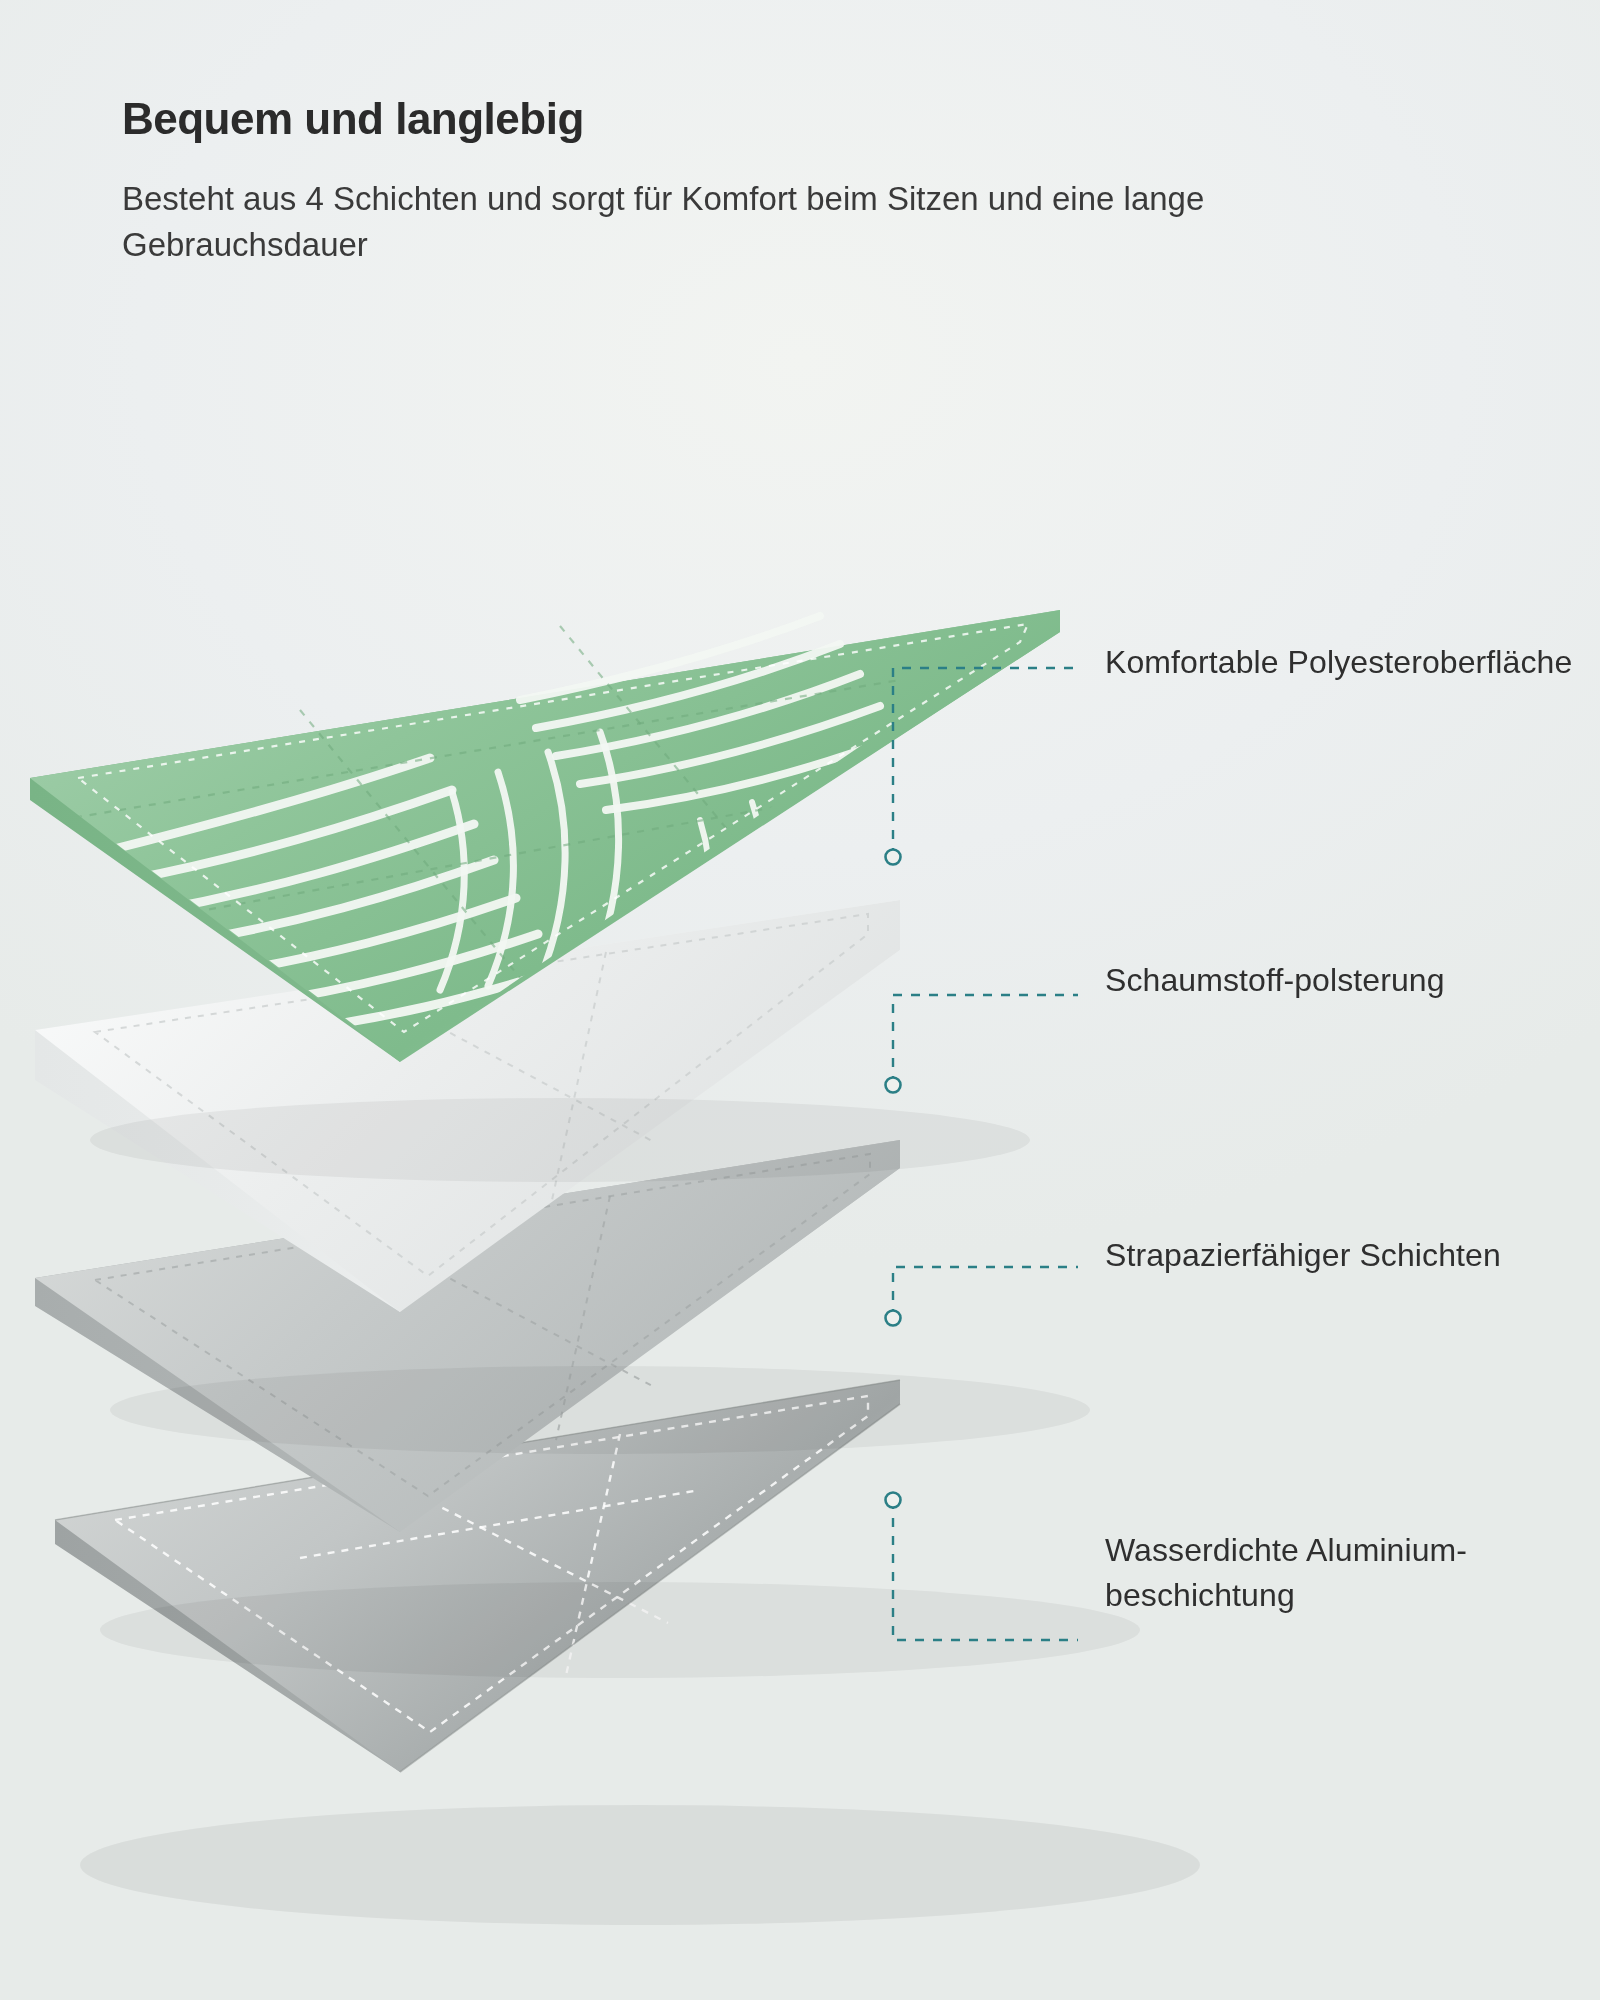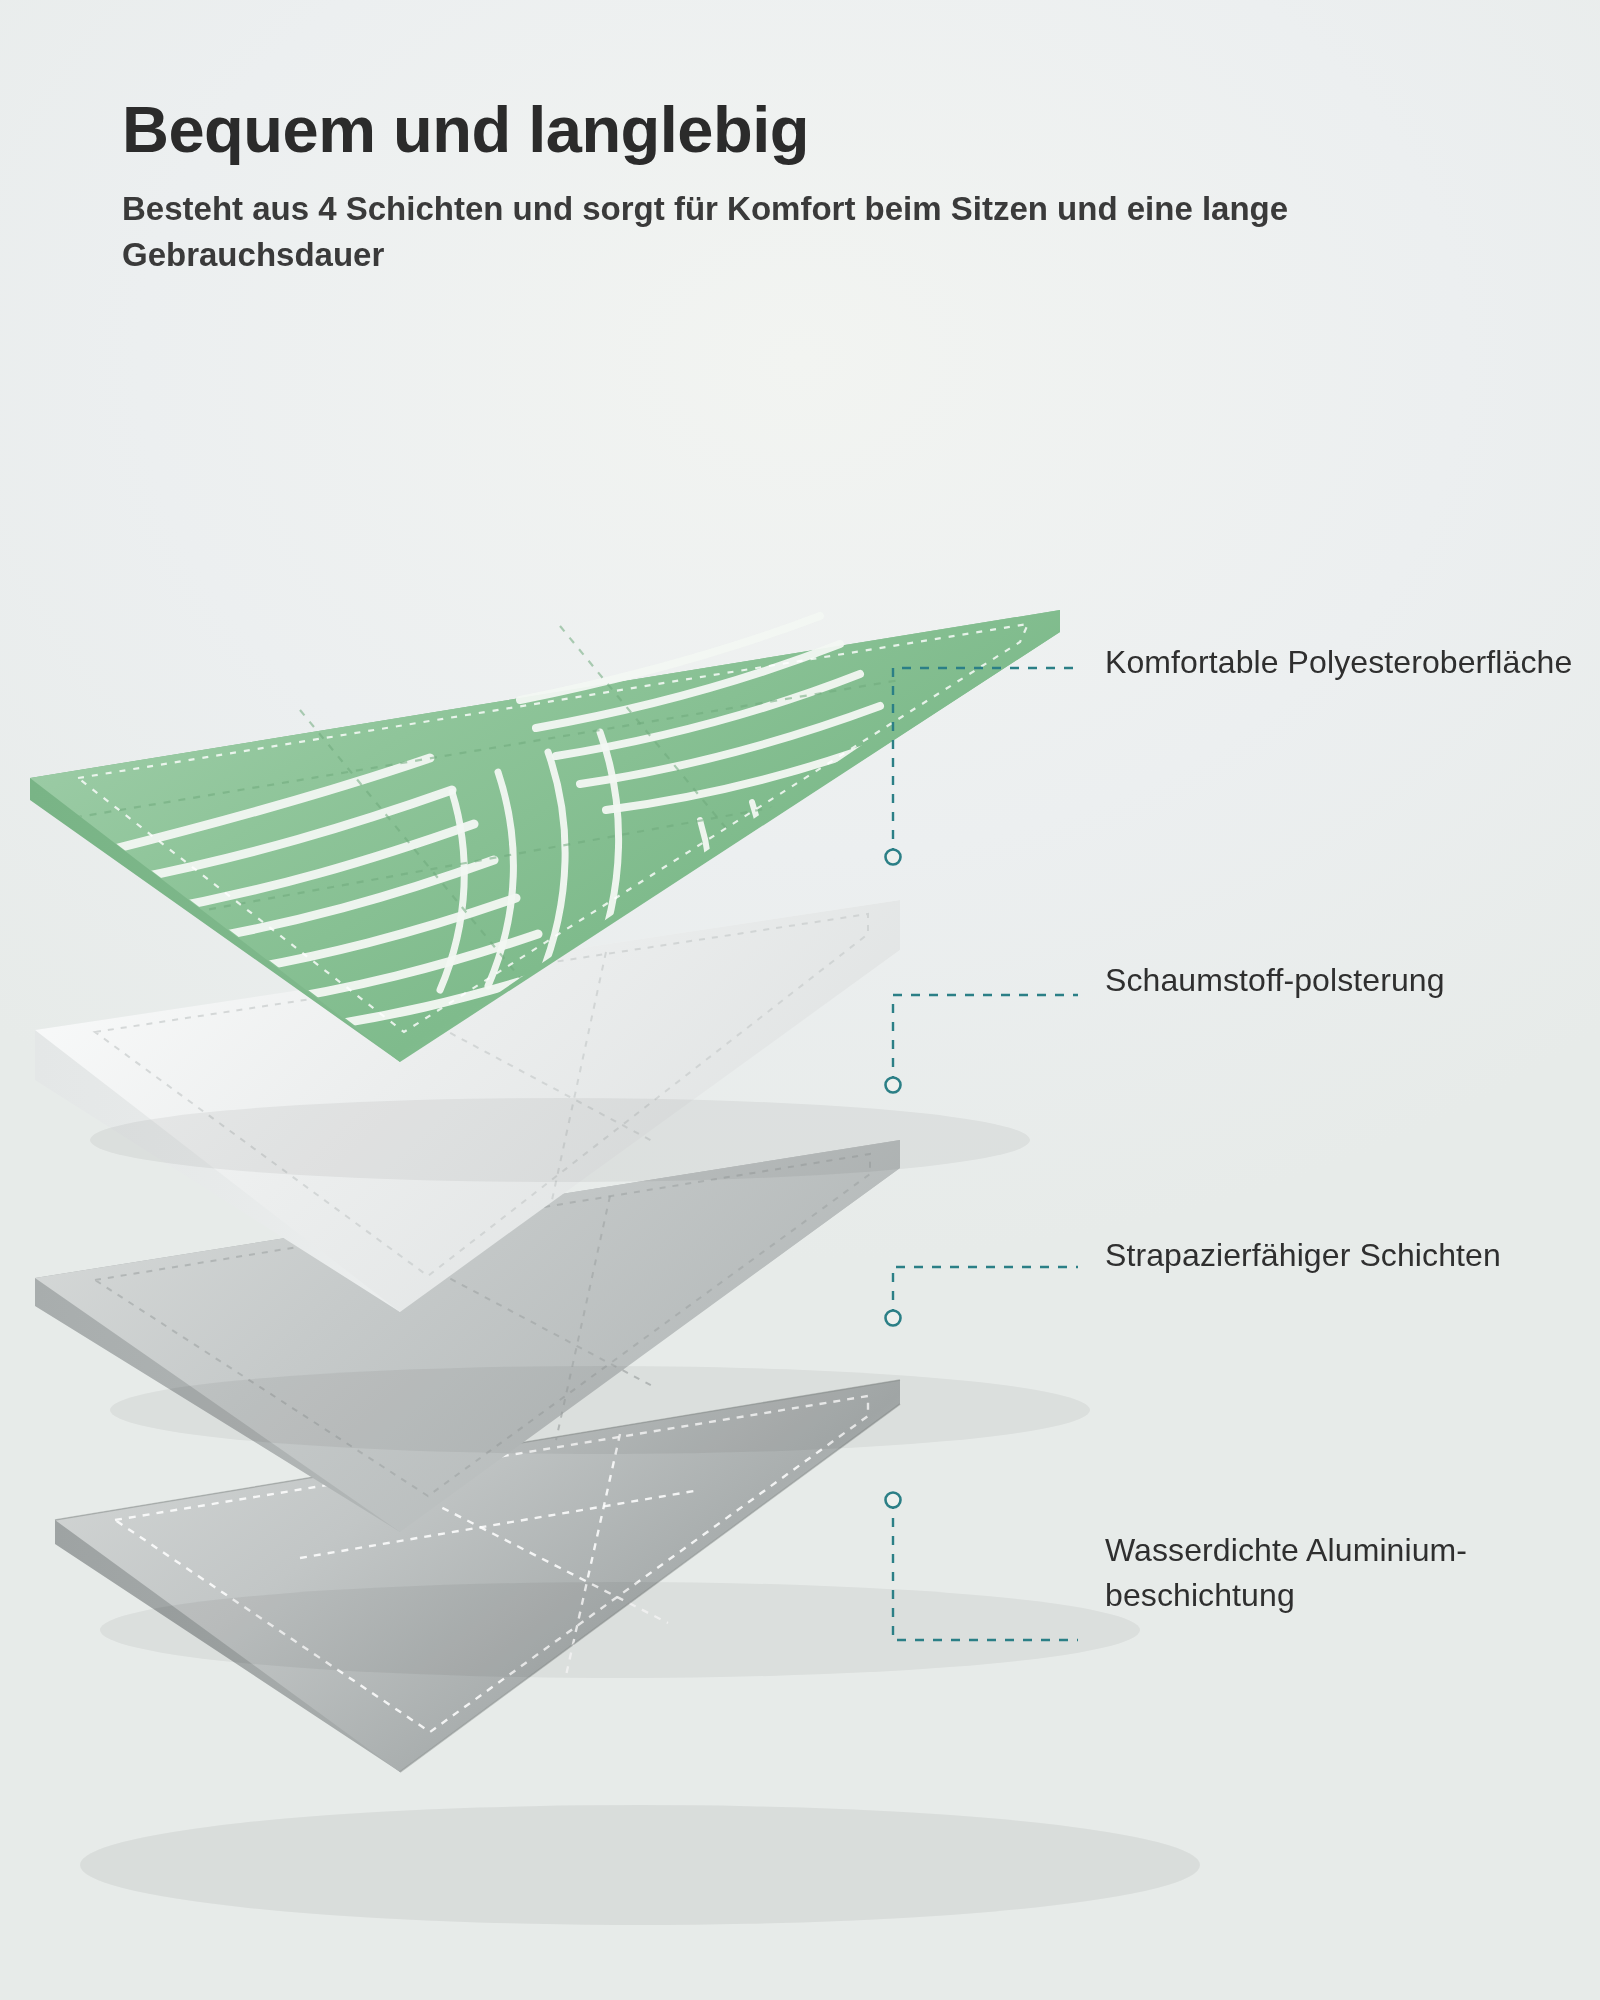--- a/index.html
+++ b/index.html
@@ -22,33 +22,33 @@
   }
 
   
   .header {
     position: absolute;
     left: 122px;
     top: 96px;
     width: 1420px;
   }
   .title {
-    font-size: 65px;
+    font-size: 44px;
     font-weight: 700;
     color: #2b2b2b;
     letter-spacing: -0.5px;
     line-height: 1.05;
     margin: 0;
   }
   .subtitle {
-    margin: 22px 0 0 0;
+    margin: 34px 0 0 0;
     font-size: 33px;
     line-height: 1.38;
     color: #3a3a3a;
-    font-weight: 700;
+    font-weight: 400;
     max-width: 1330px;
   }
 
   
   .stage {
     position: absolute;
     left: 0;
     top: 520px;
     width: 1600px;
     height: 1420px;

